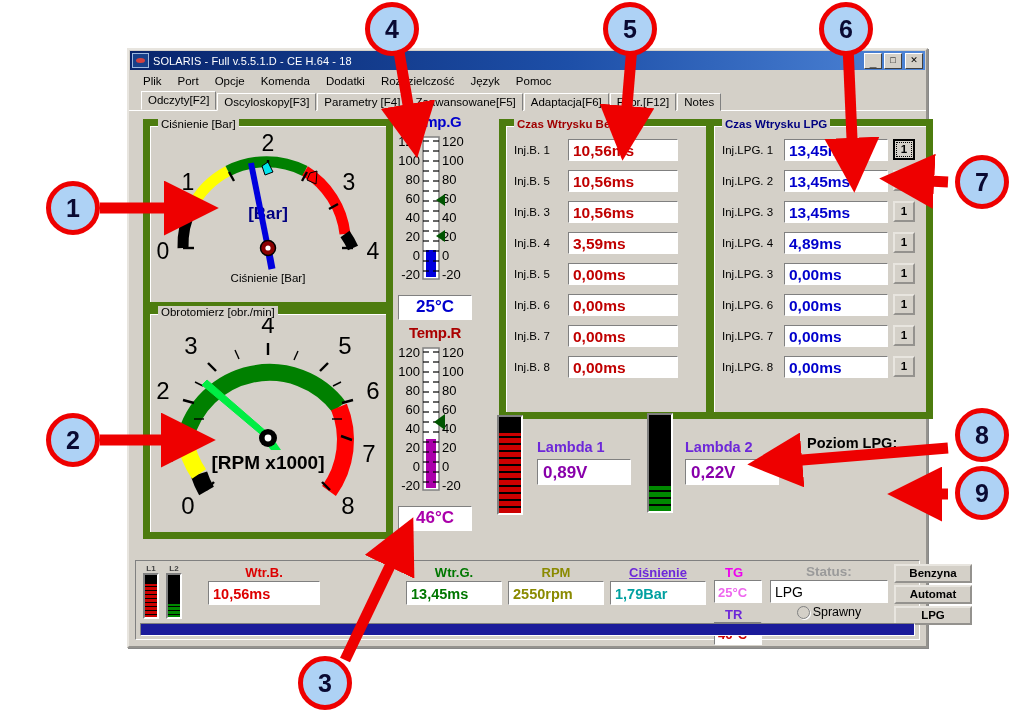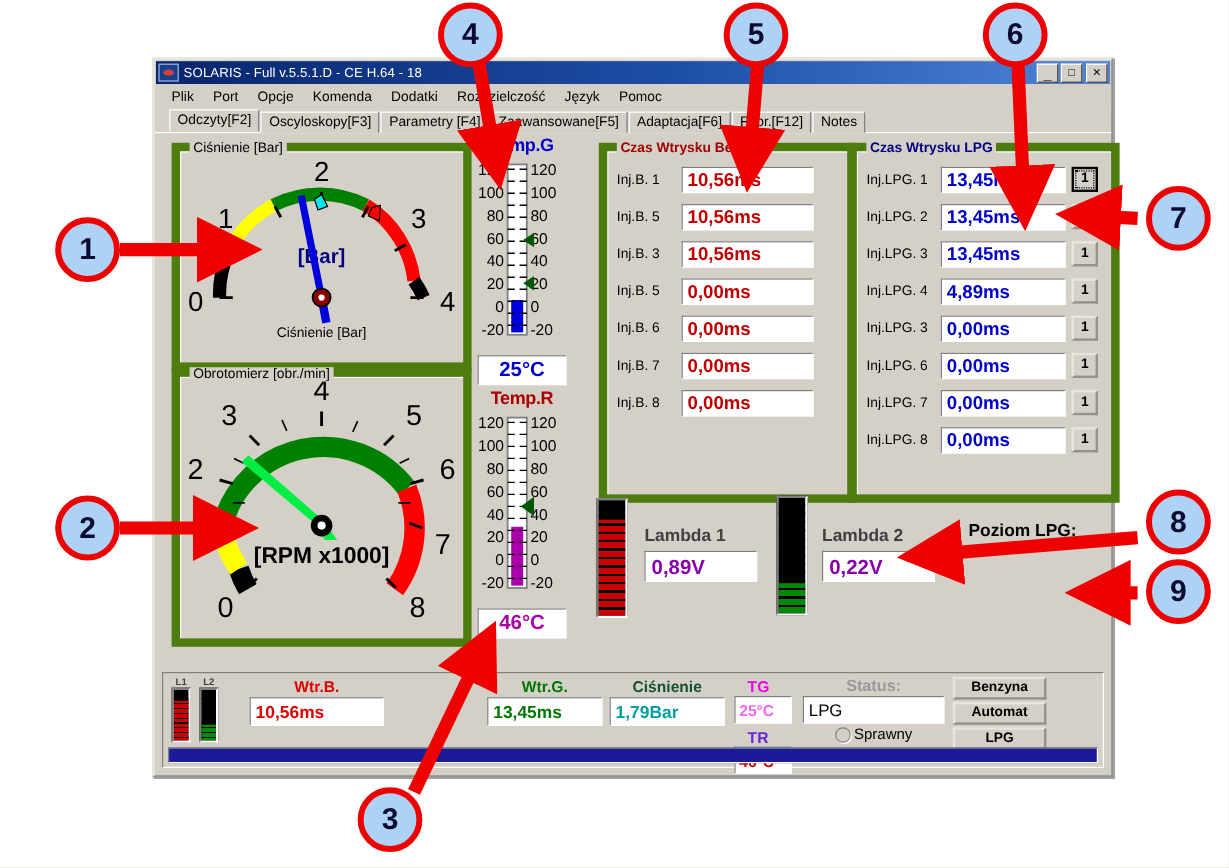--- a/index.html
+++ b/index.html
@@ -81,21 +81,21 @@
     line-height:17px;box-sizing:border-box;color:#000;}
   .inj-btn.focused{border:2px solid #000;outline:1px dotted #000;outline-offset:-4px;}
 
   
   #lambda-area{position:absolute;left:368px;top:300px;width:424px;height:110px;}
   .bargauge{position:absolute;width:26px;height:100px;background:#000;
     border:2px solid;border-color:#808080 #fff #fff #808080;box-sizing:border-box;}
   .bargauge .fill{position:absolute;left:0;right:0;bottom:0;}
   .bargauge .ticks{position:absolute;left:0;right:0;top:0;bottom:0;
     background:repeating-linear-gradient(to bottom,rgba(0,0,0,0) 0 5px,#000 5px 7px);}
-  .lambda-label{position:absolute;font-size:14.5px;font-weight:bold;color:#404040;}
+  .lambda-label{position:absolute;font-size:14.5px;font-weight:bold;color:#6d28d9;}
   .lambda-val{position:absolute;border:1px solid;border-color:#808080 #fff #fff #808080;
     background:#fff;width:94px;height:26px;line-height:26px;font-size:17px;font-weight:bold;
     color:#8800aa;padding-left:5px;box-sizing:border-box;}
   #lpg-level-label{position:absolute;left:310px;top:24px;font-size:14.5px;font-weight:bold;color:#000;}
   #lpg-level-val{position:absolute;left:306px;top:46px;width:124px;height:27px;line-height:25px;
     border:1px solid;border-color:#808080 #fff #fff #808080;background:#d4d0c8;
     font-size:19px;font-weight:bold;color:#9a9a9a;letter-spacing:2px;padding-left:6px;box-sizing:border-box;}
 
   
   #statusbar{position:absolute;left:6px;right:6px;bottom:6px;height:78px;
@@ -403,20 +403,24 @@
         </div>
         <div class="inj-row">
           <div class="inj-label">Inj.B. 5</div>
           <div class="inj-field">10,56ms</div>
         </div>
         <div class="inj-row">
           <div class="inj-label">Inj.B. 3</div>
           <div class="inj-field">10,56ms</div>
         </div>
         <div class="inj-row">
+          <div class="inj-label">Inj.B. 4</div>
+          <div class="inj-field">3,59ms</div>
+        </div>
+        <div class="inj-row">
           <div class="inj-label">Inj.B. 5</div>
           <div class="inj-field">0,00ms</div>
         </div>
         <div class="inj-row">
           <div class="inj-label">Inj.B. 6</div>
           <div class="inj-field">0,00ms</div>
         </div>
         <div class="inj-row">
           <div class="inj-label">Inj.B. 7</div>
           <div class="inj-field">0,00ms</div>
@@ -515,23 +519,27 @@
       <div class="stat-block" style="margin-right:86px;margin-left:14px;">
         <div class="stat-cap" style="color:#dd0000;">Wtr.B.</div>
         <div class="stat-val" style="color:#dd0000;width:112px;">10,56ms</div>
       </div>
 
       <div class="stat-block">
         <div class="stat-cap" style="color:#007700;">Wtr.G.</div>
         <div class="stat-val" style="color:#007700;width:96px;">13,45ms</div>
       </div>
 
+      <div class="stat-block">
+        <div class="stat-cap" style="color:#8a8a00;">RPM</div>
+        <div class="stat-val" style="color:#8a8a00;width:96px;">2550rpm</div>
+      </div>
 
       <div class="stat-block" style="margin-right:8px;">
-        <div class="stat-cap" style="color:#14532d;">Ciśnienie</div>
+        <div class="stat-cap" style="color:#6d28d9;text-decoration:underline;">Ciśnienie</div>
         <div class="stat-val" style="color:#00a0a0;width:96px;">1,79Bar</div>
       </div>
 
       <div id="temps-block">
         <div class="temp-line">
           <div class="temp-cap" style="color:#ee00ee;">TG</div>
           <div class="temp-val" style="color:#ee66ee;">25°C</div>
         </div>
         <div class="temp-line">
           <div class="temp-cap" style="color:#6d28d9;">TR</div>

